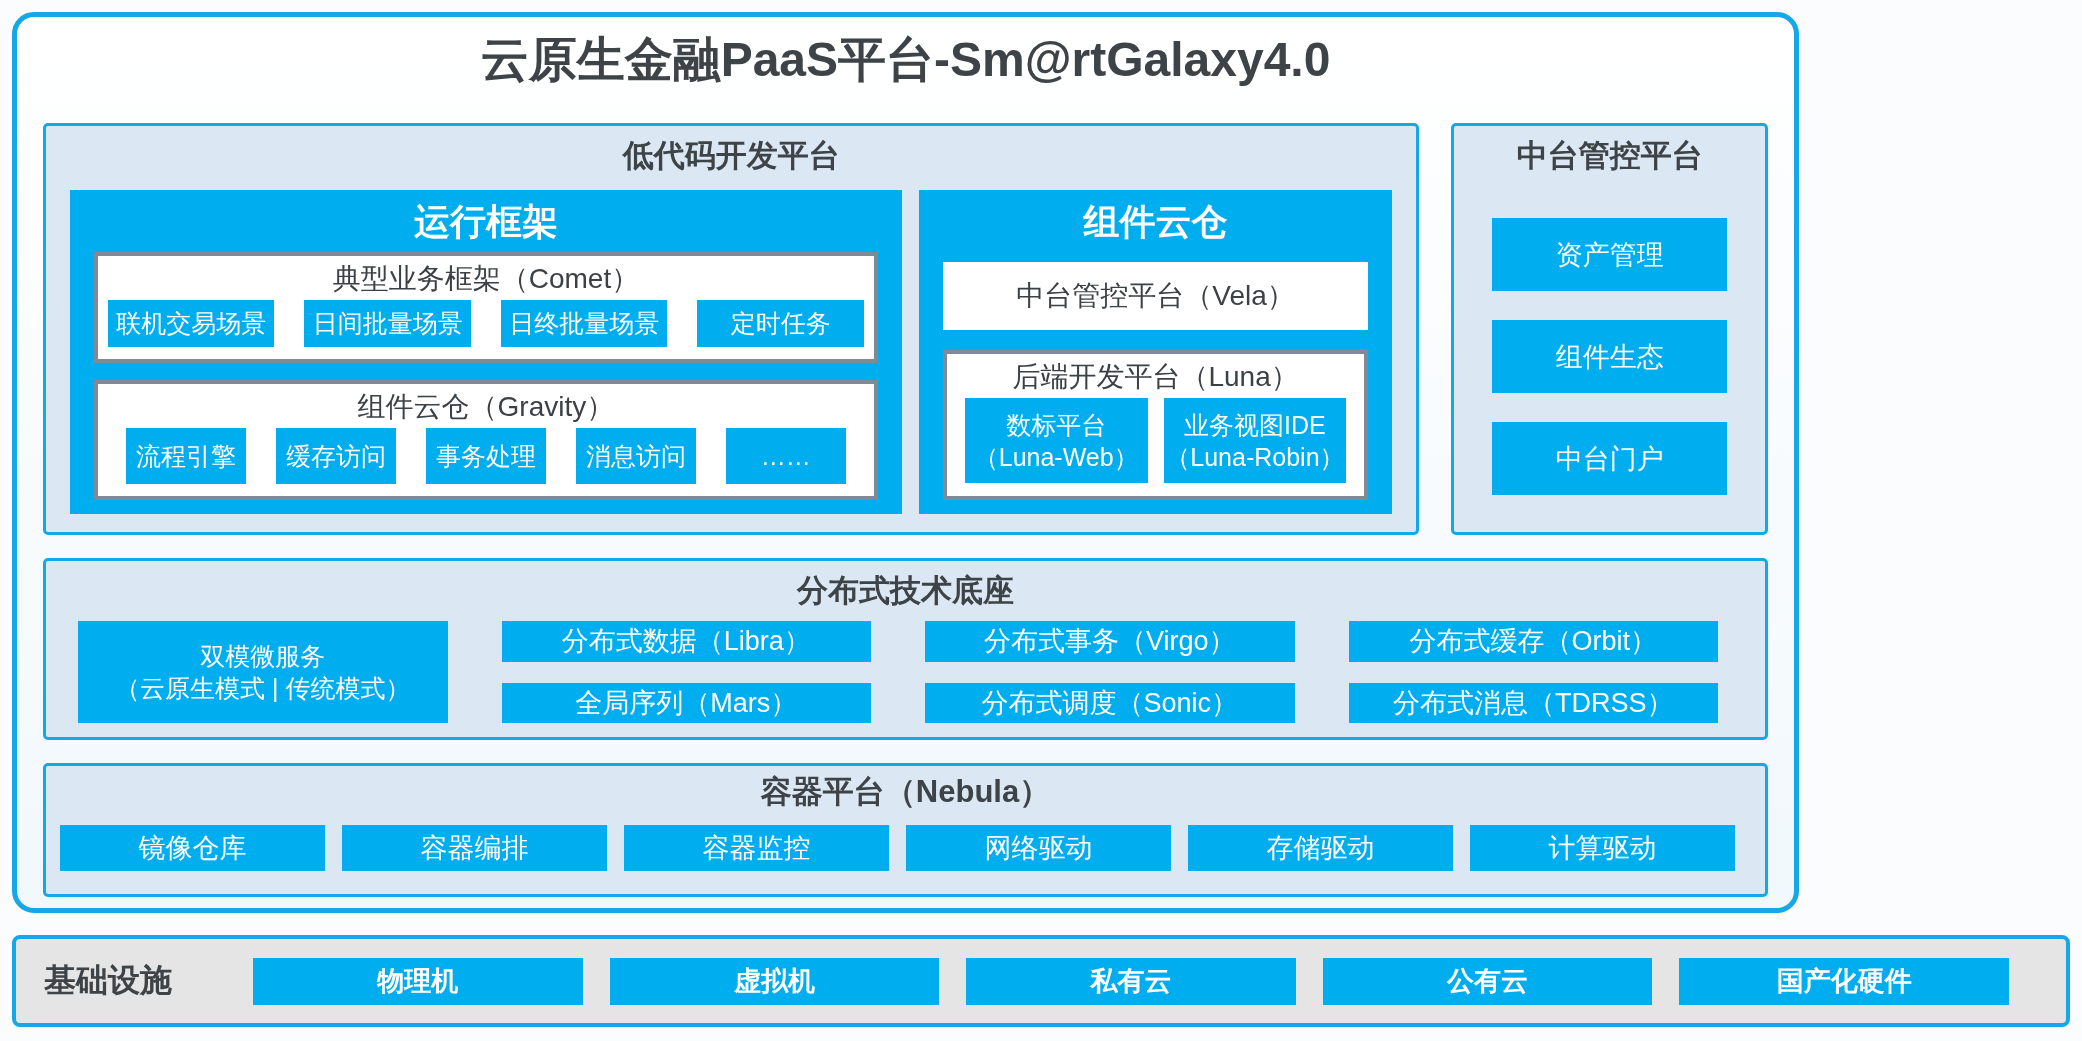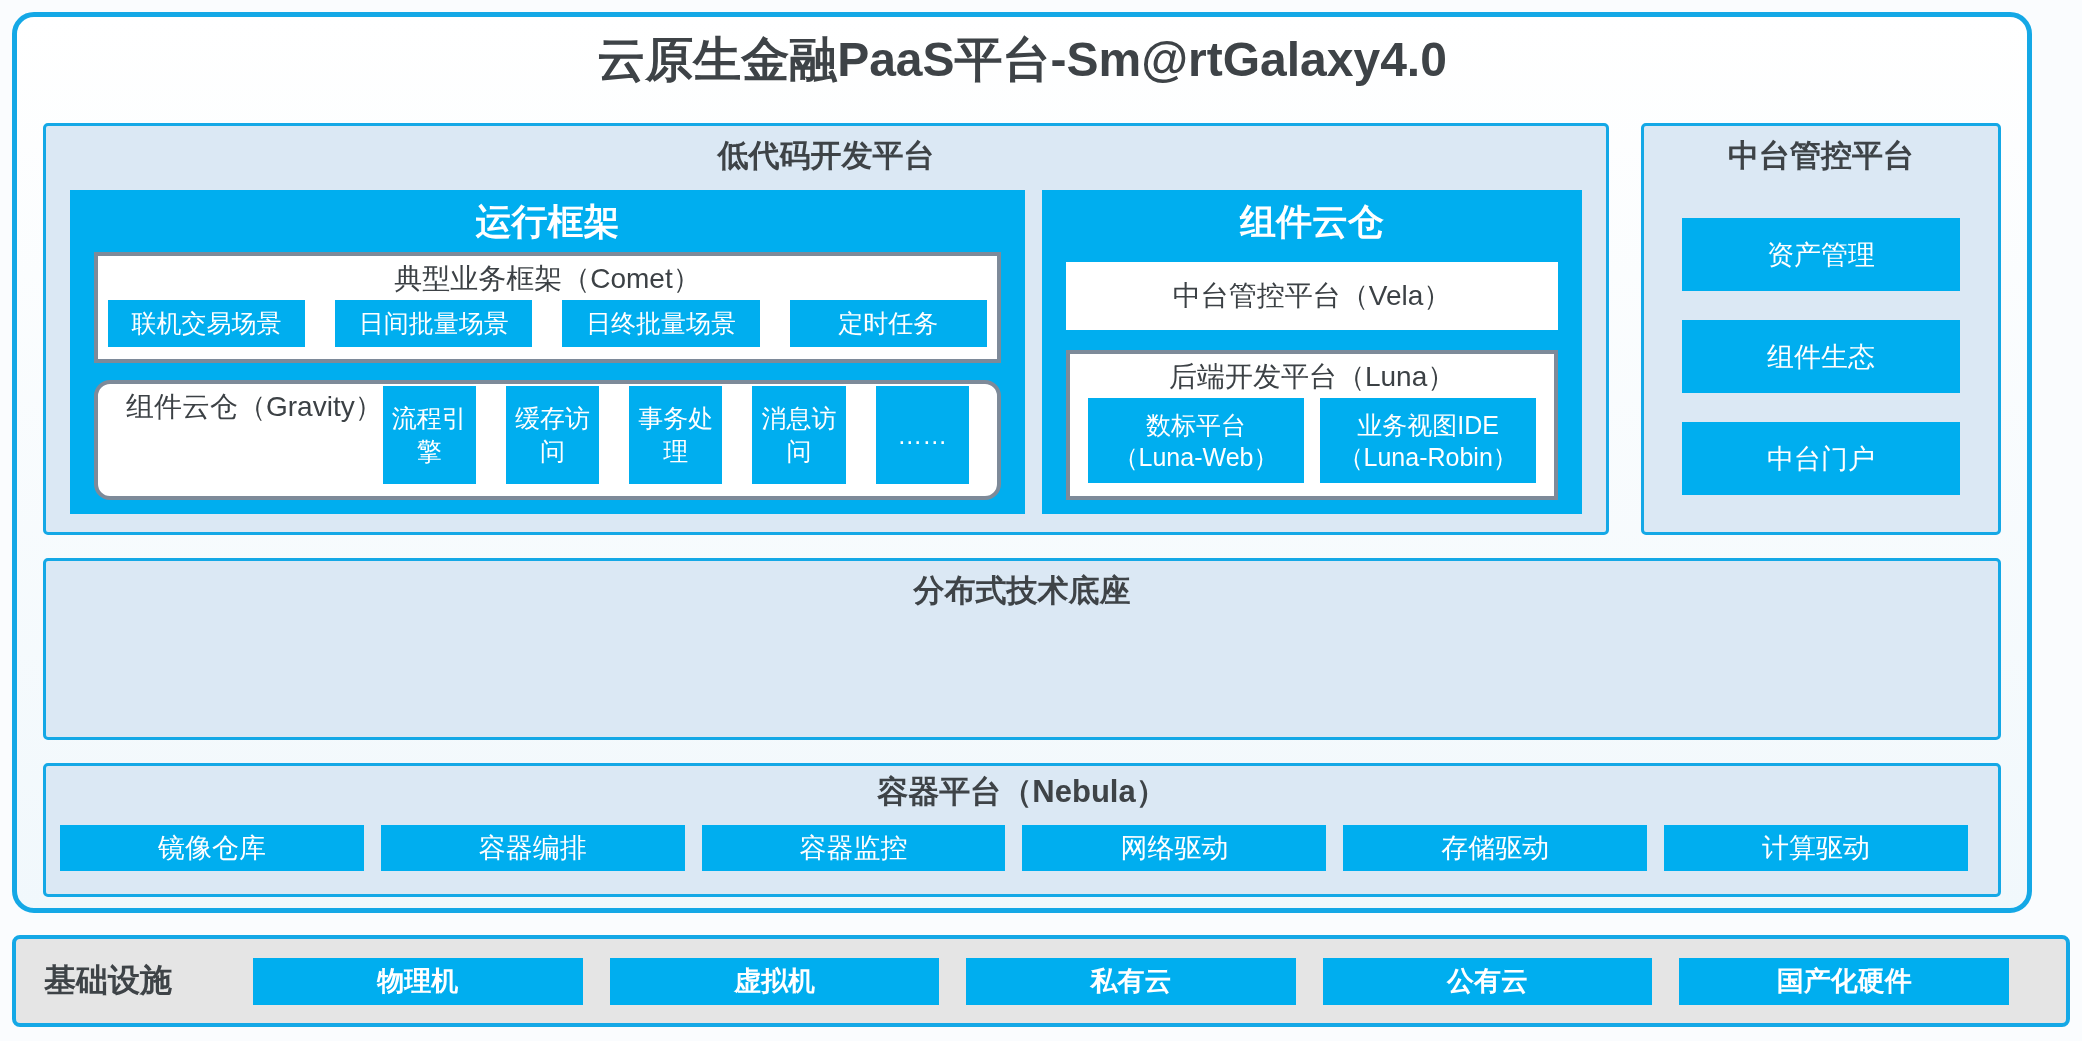--- a/index.html
+++ b/index.html
@@ -3,21 +3,21 @@
 <meta charset="utf-8">
 <style>
   * { box-sizing: border-box; margin: 0; padding: 0; }
   html, body {
     width: 2082px; height: 1041px; overflow: hidden;
     background: #FAFCFE;
     font-family: "Liberation Sans", "DejaVu Sans", sans-serif;
     color: #3C4145;
   }
   .outer-frame {
-    position: absolute; left: 12px; top: 12px; width: 2020px; height: 901px;
+    position: absolute; left: 12px; top: 12px; width: 1787px; height: 901px;
     border: 5px solid #14A8E6; border-radius: 22px;
     background: linear-gradient(180deg, #FFFFFF 0%, #F1F8FC 100%);
   }
   .main-title {
     padding-top: 14px; text-align: center;
     font-size: 48px; line-height: 58px; font-weight: 700; color: #3E4347;
   }
   .top-row { display: flex; margin: 34px 26px 0; gap: 32px; height: 412px; }
   .panel {
     background: #DBE8F4; border: 3px solid #14A8E6; border-radius: 5px;
@@ -35,21 +35,21 @@
   .runtime-panel { flex: 993 0 0; }
   .dev-panel { flex: 539 0 0; }
   .blue-title {
     color: #FFFFFF; font-size: 36px; line-height: 44px; font-weight: 700; text-align: center;
   }
   .white-box { background: #FFFFFF; }
   .gray-border { border: 4px solid #7E8A99; }
   .box-title { text-align: center; font-size: 28px; line-height: 42px; font-weight: 500; color: #3C4145; }
 
   .comet-box { height: 111px; margin-top: 8px; padding: 2px 10px 12px; display: flex; flex-direction: column; }
-  .gravity-box { height: 120px; margin-top: 17px; padding: 2px 28px 12px; display: flex; flex-direction: row; border-radius: 16px; }
+  .gravity-box { height: 120px; margin-top: 17px; padding: 2px 28px 12px; display: flex; flex-direction: column; }
   .chip-row { display: flex; gap: 30px; flex: 1; }
   .chip {
     background: #00AEEF; color: #FFFFFF; flex: 1;
     display: flex; align-items: center; justify-content: center;
     font-size: 25px; text-align: center;
   }
   .vela-box { height: 68px; margin-top: 18px; display: flex; align-items: center; justify-content: center; font-size: 28px; font-weight: 500; }
   .luna-box { flex: 1; margin-top: 20px; padding: 2px 18px 13px; display: flex; flex-direction: column; }
   .luna-chips { display: flex; gap: 16px; flex: 1; }
   .chip-2line { flex-direction: column; line-height: 1.28; font-size: 25px; }
@@ -147,20 +147,32 @@
         <div class="chip mid-chip">资产管理</div>
         <div class="chip mid-chip">组件生态</div>
         <div class="chip mid-chip">中台门户</div>
       </div>
     </div>
 
   </div>
 
   <div class="panel wide-panel dist-panel">
     <div class="panel-title">分布式技术底座</div>
+    <div class="dist-grid">
+      <div class="chip chip-2line dist-tall">
+        <span>双模微服务</span>
+        <span>（云原生模式 | 传统模式）</span>
+      </div>
+      <div class="chip dist-chip">分布式数据（Libra）</div>
+      <div class="chip dist-chip">分布式事务（Virgo）</div>
+      <div class="chip dist-chip">分布式缓存（Orbit）</div>
+      <div class="chip dist-chip">全局序列（Mars）</div>
+      <div class="chip dist-chip">分布式调度（Sonic）</div>
+      <div class="chip dist-chip">分布式消息（TDRSS）</div>
+    </div>
   </div>
 
   <div class="panel wide-panel container-panel">
     <div class="panel-title">容器平台（Nebula）</div>
     <div class="container-chips">
       <div class="chip">镜像仓库</div>
       <div class="chip">容器编排</div>
       <div class="chip">容器监控</div>
       <div class="chip">网络驱动</div>
       <div class="chip">存储驱动</div>

